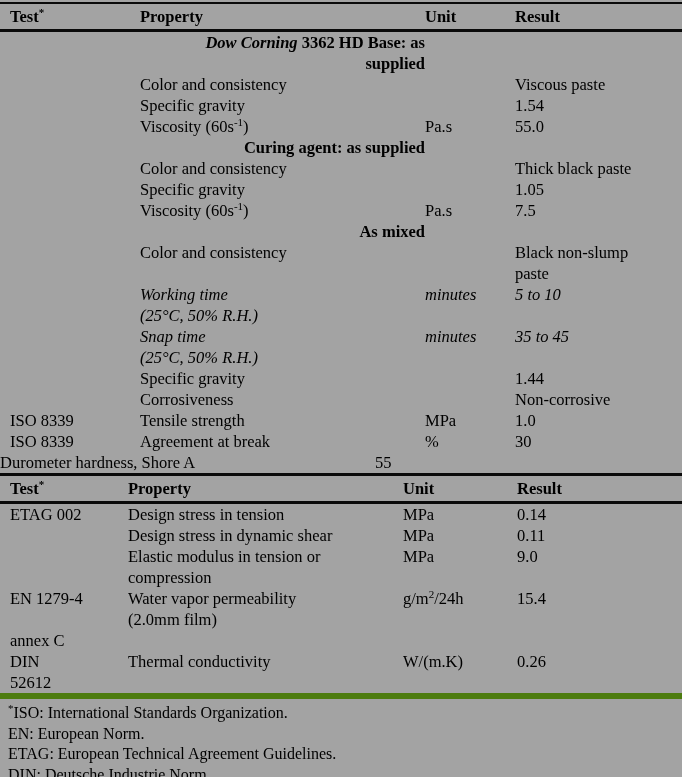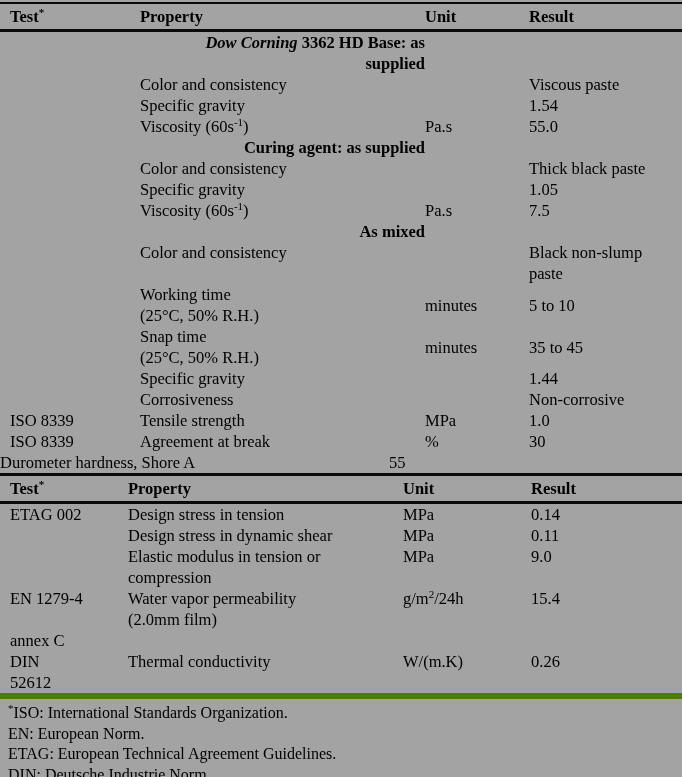--- a/index.html
+++ b/index.html
@@ -23,32 +23,32 @@
   .t0 { border-top: 2px solid #0a0a0a; }
   .thead {
     display: flex;
     font-weight: 700;
     border-bottom: 3px solid #0a0a0a;
     padding: 2px 0;
   }
   .t1 .thead { border-top: 3px solid #0a0a0a; }
   .t1 .tbody { border-bottom: 6px solid #4d7c0f; }
   .row { display: flex; align-items: flex-start; }
-  .row.vbottom { align-items: center; }
+  .row.vbottom { align-items: flex-start; font-style: italic; }
   .row.bold { font-weight: 700; text-align: right; }
   .cell { box-sizing: border-box; flex: 0 0 auto; }
   
   .t0 .test     { width: 140px; padding-left: 10px; }
   .t0 .property { width: 285px; }
   .t0 .unit     { width: 90px; }
   
   .t1 .test     { width: 128px; padding-left: 10px; }
   .t1 .property { width: 275px; }
   .t1 .unit     { width: 114px; }
-  .result { flex: 1 1 auto; width: auto; margin-left: 14px; }
+  .result { flex: 1 1 auto; width: auto; }
   sup { font-size: 11px; line-height: 0; vertical-align: super; }
   em { font-style: italic; }
   .footnotes {
     padding: 4px 0 0 8px;
     font-size: 16px;
     line-height: 20.5px;
   }
 </style>
 </head>
 <body>

